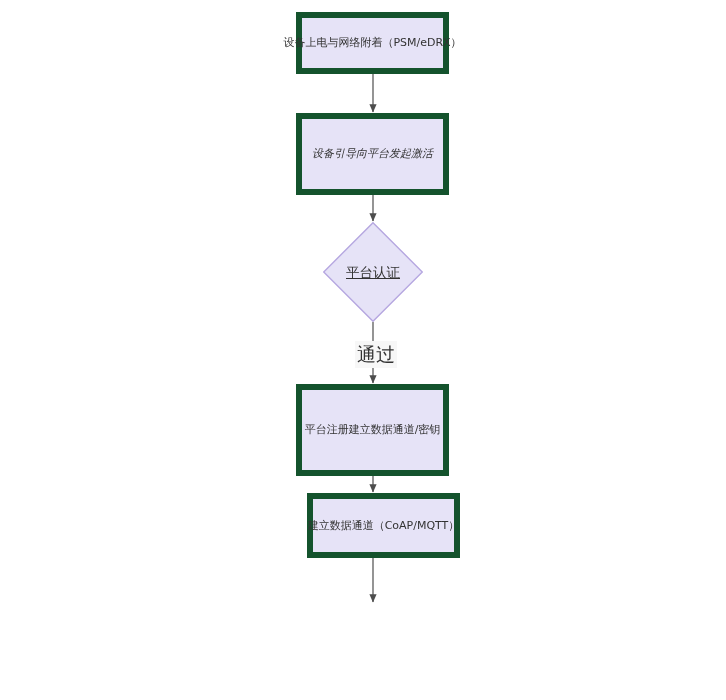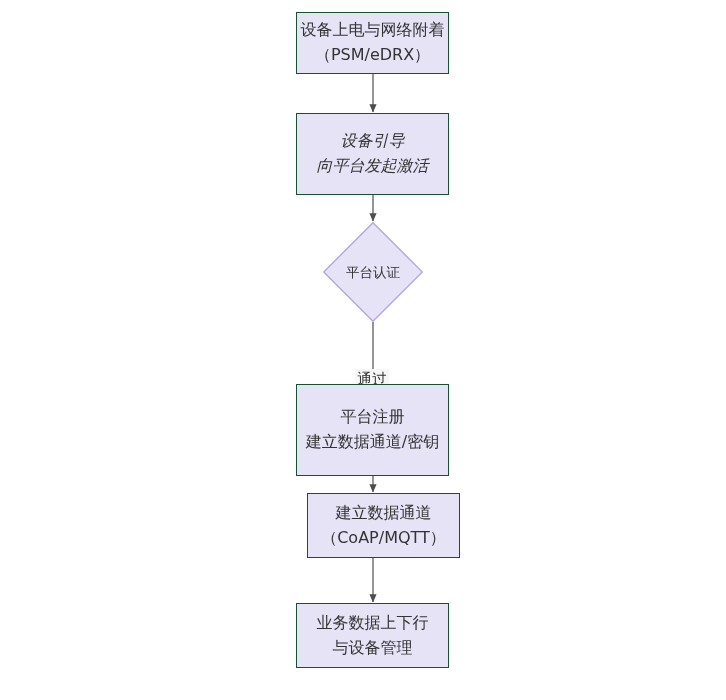--- a/index.html
+++ b/index.html
@@ -24,27 +24,27 @@
     position: absolute;
     left: 0;
     top: 0;
     width: 726px;
     height: 700px;
   }
   .node {
     position: absolute;
     box-sizing: border-box;
     display: flex;
-    flex-direction: column;
+    flex-direction: row;
     align-items: center;
     justify-content: center;
     background: #e6e3f7;
-    border: 1px solid #14532d;
+    border: 6px solid #14532d;
     color: #333333;
-    font-size: 16px;
+    font-size: 11px;
     line-height: 1.55;
     text-align: center;
     white-space: nowrap;
   }
   .node-line {
     display: block;
   }
   .diamond-wrap {
     position: absolute;
     width: 100px;
@@ -64,30 +64,30 @@
     width: 100px;
     height: 100px;
     display: flex;
     align-items: center;
     justify-content: center;
     color: #333333;
     font-size: 13.5px;
     line-height: 1.55;
     text-align: center;
     white-space: nowrap;
+    text-decoration: underline;
   }
   .edge-label {
     position: absolute;
     color: #333333;
-    font-size: 15px;
+    font-size: 19px;
     line-height: 1.3;
     background: #f7f7f7;
     padding: 1px 2px;
     white-space: nowrap;
-    margin-top: 28px;
   }
 </style>
 </head>
 <body>
 
 <div id="flowchart">
 
   <svg class="svg-layer" viewBox="0 0 726 700" xmlns="http://www.w3.org/2000/svg">
     <defs>
       <marker id="arrowhead" markerWidth="8" markerHeight="8" refX="6.5" refY="3" orient="auto" markerUnits="strokeWidth">
@@ -126,18 +126,14 @@
   <div class="node" style="left:296px; top:384px; width:153px; height:92px;">
     <span class="node-line">平台注册</span>
     <span class="node-line">建立数据通道/密钥</span>
   </div>
 
   <div class="node" style="left:296px; top:493px; width:153px; height:65px;margin-left:11px;">
     <span class="node-line">建立数据通道</span>
     <span class="node-line">（CoAP/MQTT）</span>
   </div>
 
-  <div class="node" style="left:296px; top:603px; width:153px; height:65px;">
-    <span class="node-line">业务数据上下行</span>
-    <span class="node-line">与设备管理</span>
-  </div>
 
 </div>
 
 </body></html>

